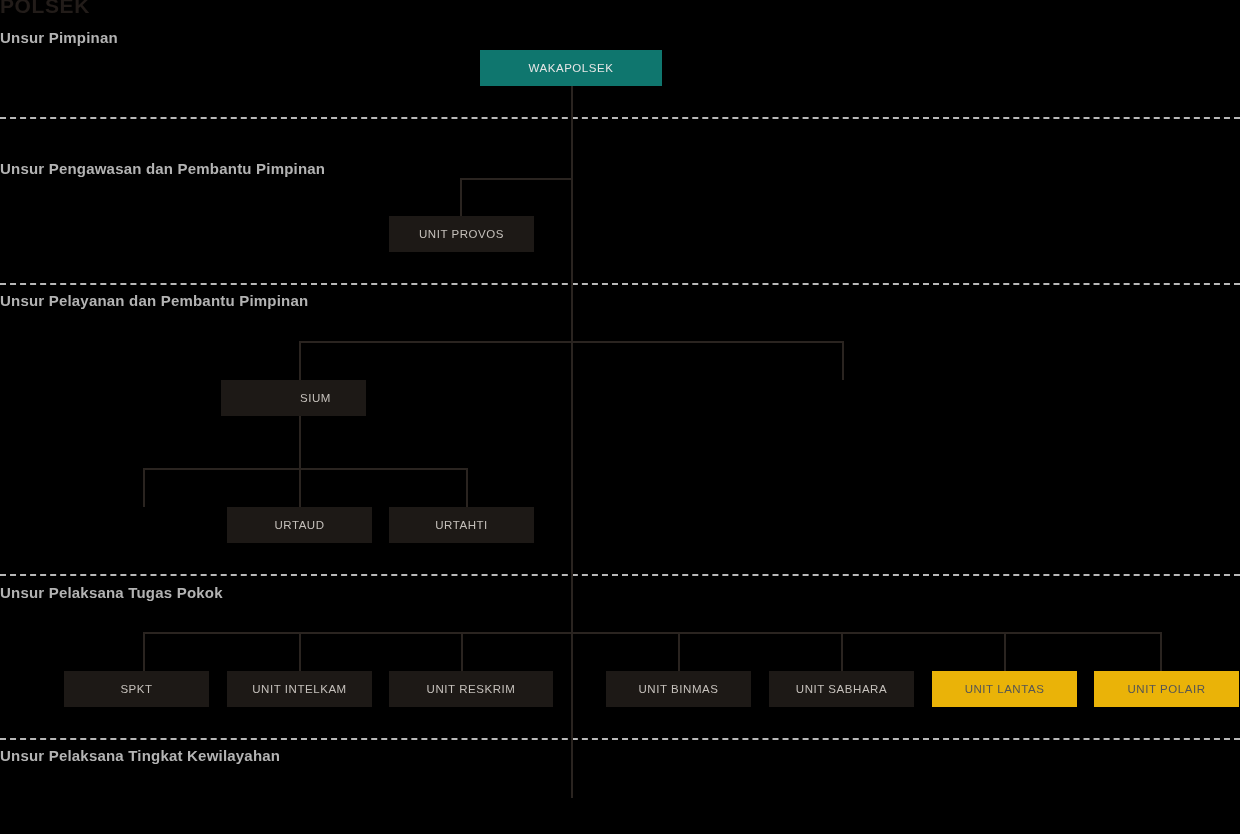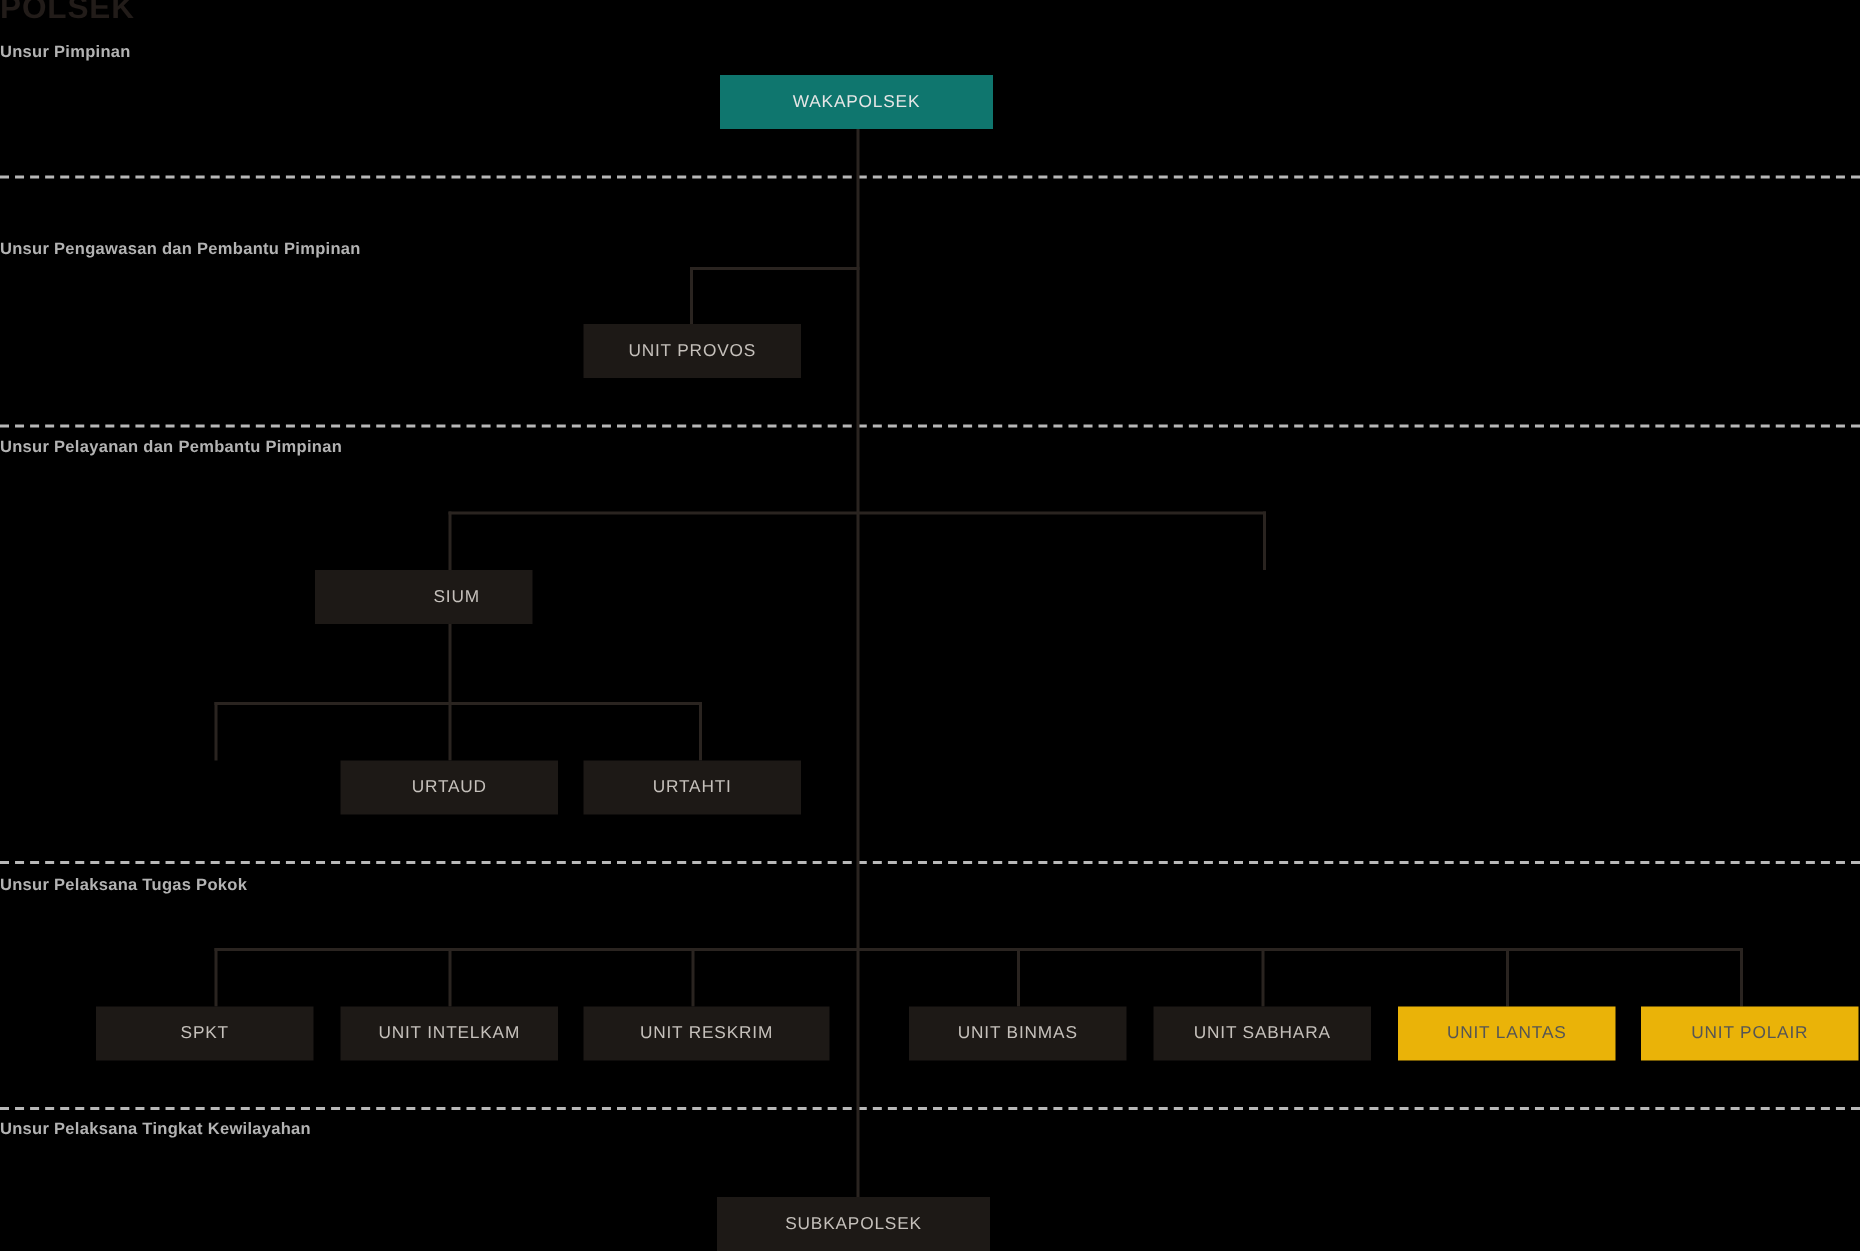--- a/index.html
+++ b/index.html
@@ -27,21 +27,21 @@
     top: -6px;
     font-size: 21px;
     font-weight: bold;
     letter-spacing: 0.6px;
     color: #221c19;
     white-space: nowrap;
   }
   .section-label {
     position: absolute;
     left: 0px;
-    font-size: 11px;
+    font-size: 15px;
     font-weight: bold;
     color: #b3b3b3;
     letter-spacing: 0.2px;
     white-space: nowrap;
   }
 
   
   .divider {
     position: absolute;
     left: 0px;
@@ -126,28 +126,27 @@
   <div class="vline" style="left:461px;  top:632px; height:39px;"></div>
   <div class="vline" style="left:678px;  top:632px; height:39px;"></div>
   <div class="vline" style="left:841px;  top:632px; height:39px;"></div>
   <div class="vline" style="left:1004px; top:632px; height:39px;"></div>
   <div class="vline" style="left:1160px; top:632px; height:39px;"></div>
 
   <div class="box mid" style="left:480px; top:50px;  width:182px;">WAKAPOLSEK</div>
 
   <div class="box dark" style="left:389px; top:216px; width:145px;">UNIT PROVOS</div>
 
-  <div class="box dark" style="left:210px; top:380px; width:145px;padding-left:44px;">SIUM</div>
+  <div class="box dark" style="left:221px; top:380px; width:145px;padding-left:44px;">SIUM</div>
 
   <div class="box dark" style="left:227px; top:507px; width:145px;">URTAUD</div>
   <div class="box dark" style="left:389px; top:507px; width:145px;">URTAHTI</div>
 
   <div class="box dark" style="left:64px;   top:671px; width:145px;">SPKT</div>
   <div class="box dark" style="left:227px;  top:671px; width:145px;">UNIT INTELKAM</div>
   <div class="box dark" style="left:389px;  top:671px; width:164px;">UNIT RESKRIM</div>
   <div class="box dark" style="left:606px;  top:671px; width:145px;">UNIT BINMAS</div>
   <div class="box dark" style="left:769px;  top:671px; width:145px;">UNIT SABHARA</div>
   <div class="box light" style="left:932px; top:671px; width:145px;">UNIT LANTAS</div>
   <div class="box light" style="left:1094px; top:671px; width:145px;">UNIT POLAIR</div>
 
-  <div class="box dark" style="left:478px; top:798px; width:182px;">SUBKAPOLSEK</div>
 
 </div>
 
 </body></html>

